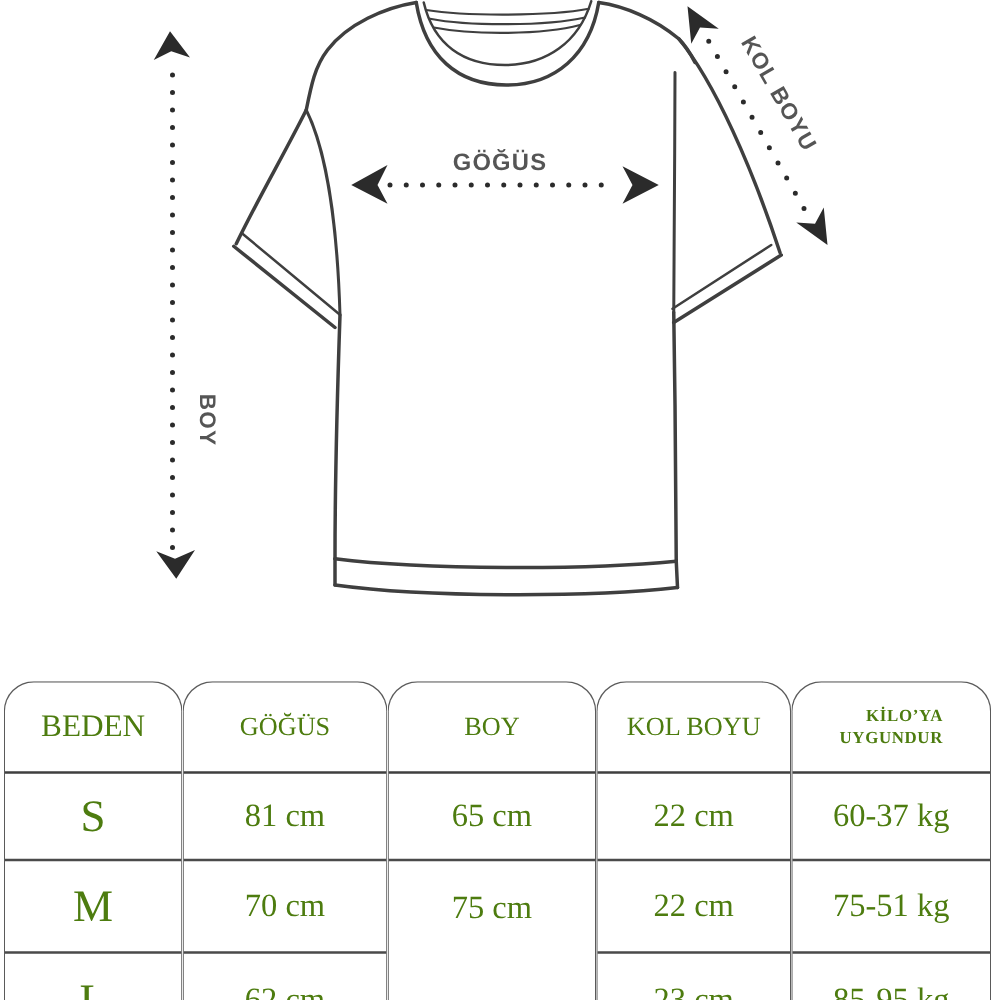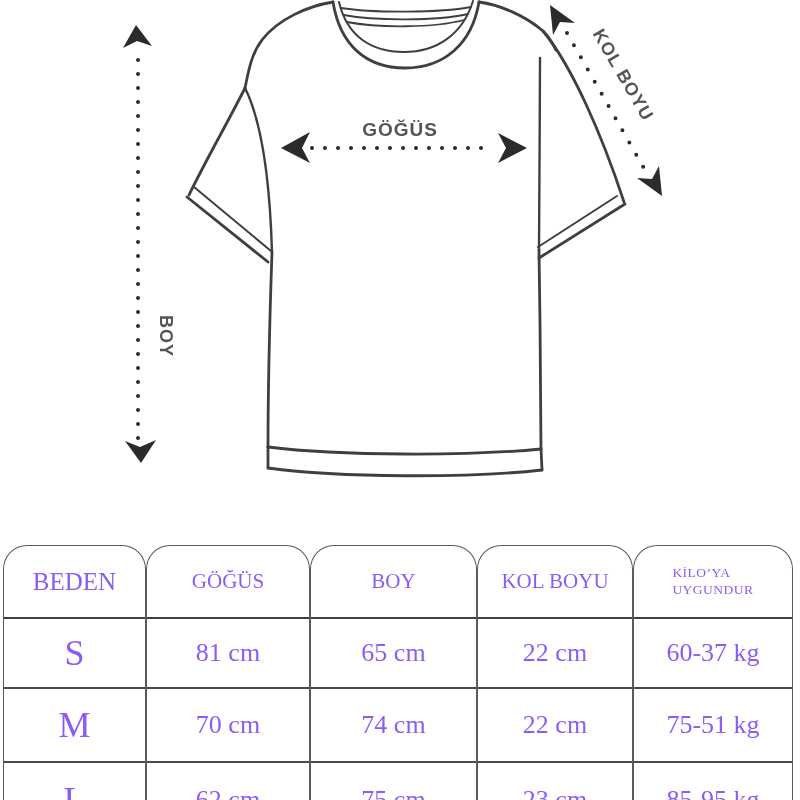--- a/index.html
+++ b/index.html
@@ -26,32 +26,32 @@
     box-sizing:border-box;
     height:291px;
     border:1.5px solid #5a5a5a;
     border-bottom:none;
     border-radius:24px 24px 0 0;
     background:#ffffff;
   }
   .cell{
     box-sizing:border-box;
     display:flex;align-items:center;justify-content:center;
-    text-align:left;
-    color:#8b5cf6;
+    text-align:right;
+    color:#4d7c0f;
   }
   .hcell{
     height:73px;
     border-bottom:2.5px solid #3f3f3f;
     font-size:21px;
     white-space:pre-line;
     line-height:1.2;
   }
   .hcell.first{font-size:25px;}
-  .hcell.small{font-size:13.5px;letter-spacing:.5px;}
+  .hcell.small{font-size:13.5px;letter-spacing:.5px;font-weight:bold;}
   .r0{height:70px;border-bottom:2px solid #4a4a4a;}
   .r1{height:74px;border-bottom:2px solid #4a4a4a;}
   .r2{height:74px;}
   .size-cell{font-size:36px;}
   .val-cell{font-size:26px;}
 </style>
 </head>
 <body>
 
 <svg id="drawing" width="800" height="545" viewBox="0 0 800 545" xmlns="http://www.w3.org/2000/svg">
@@ -126,21 +126,20 @@
   <div class="col">
     <div class="cell hcell">GÖĞÜS</div>
     <div class="cell r0 val-cell">81 cm</div>
     <div class="cell r1 val-cell">70 cm</div>
     <div class="cell r2 val-cell">62 cm</div>
   </div>
 
   <div class="col">
     <div class="cell hcell">BOY</div>
     <div class="cell r0 val-cell">65 cm</div>
-    <div class="cell r1 val-cell">74 cm</div>
     <div class="cell r2 val-cell">75 cm</div>
   </div>
 
   <div class="col">
     <div class="cell hcell">KOL BOYU</div>
     <div class="cell r0 val-cell">22 cm</div>
     <div class="cell r1 val-cell">22 cm</div>
     <div class="cell r2 val-cell">23 cm</div>
   </div>
 

